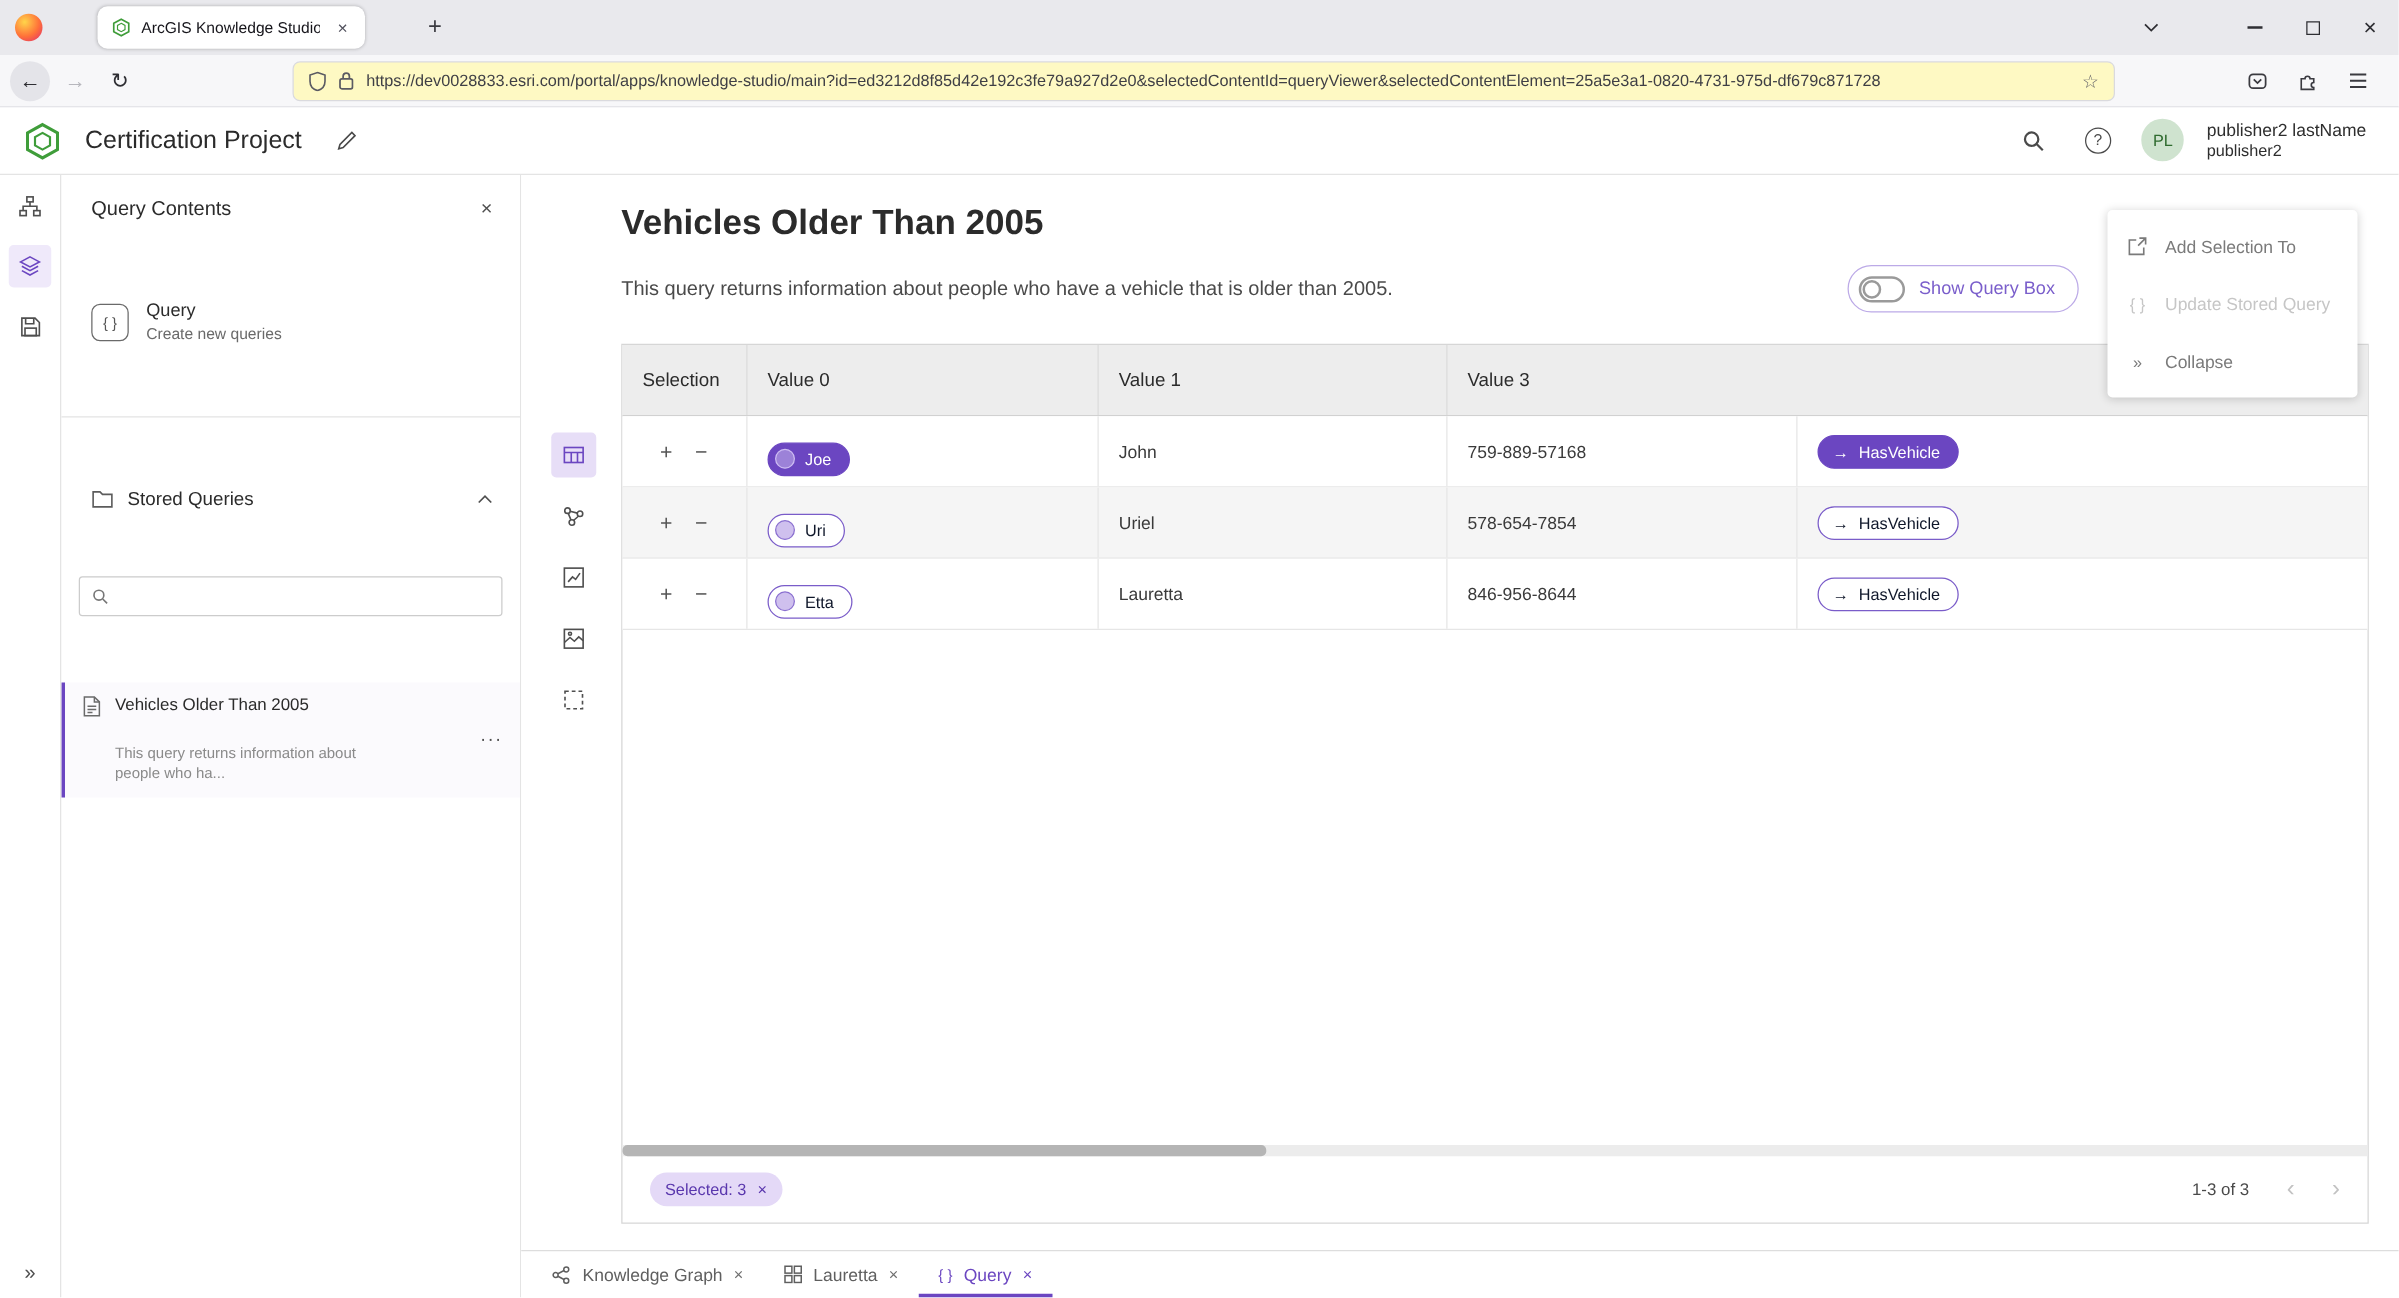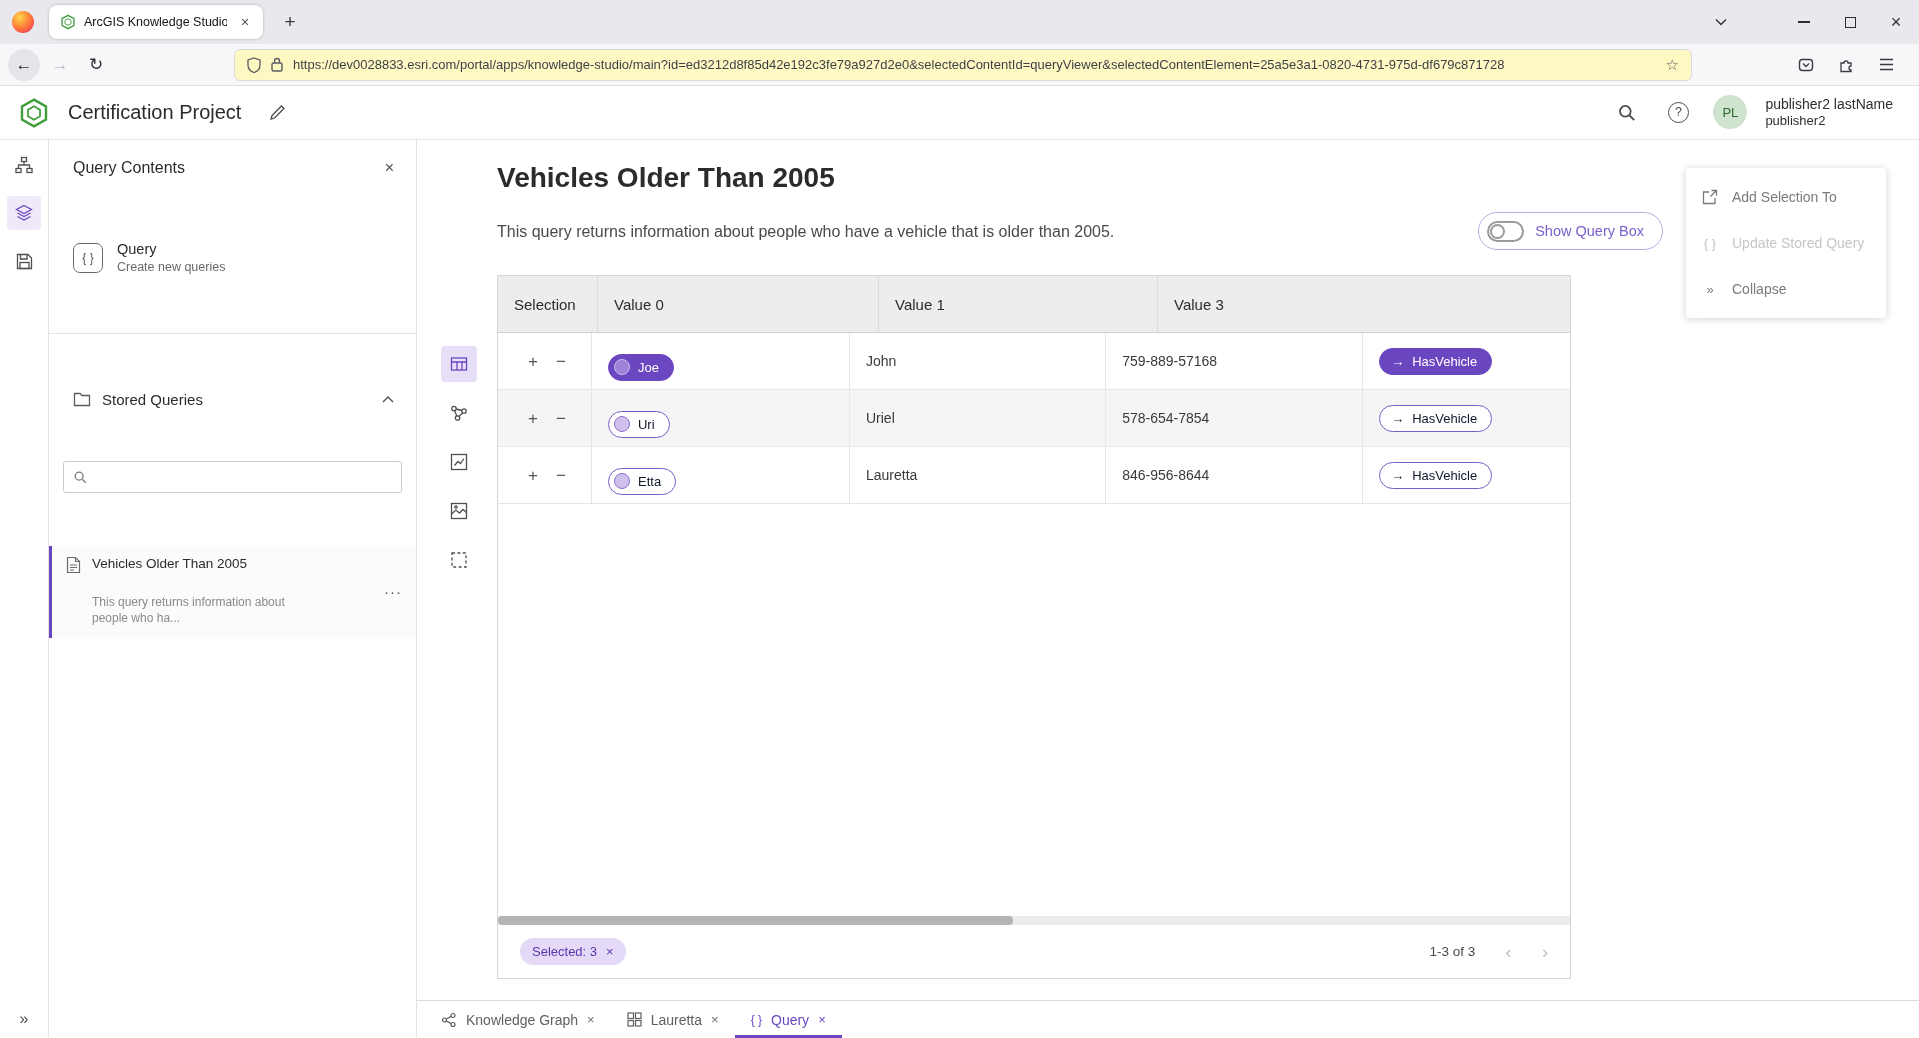--- a/index.html
+++ b/index.html
@@ -5,21 +5,21 @@
   * { margin:0; padding:0; box-sizing:border-box; }
   html,body { width:1919px; height:1038px; }
   body {
     font-family:"Liberation Sans","DejaVu Sans",sans-serif;
     background:#fff; color:#323232; overflow:hidden;
     --accent:#6b46c1;
   }
   svg { display:block; }
 
   
-  .titlebar { height:44px; background:#e9e9ed; display:flex; align-items:center; position:relative; }
+  .titlebar { height:44px; background:#e9e9ed; display:flex; align-items:center; position:relative;gap:29px; }
   .ff-logo { width:22px; height:22px; border-radius:50%; margin:0 15px 0 12px;
     background:radial-gradient(circle at 35% 30%, #ffd54a, #ff7139 55%, #e1306c 95%); }
   .tab { width:214px; height:34px; background:#fff; border-radius:8px; display:flex; align-items:center;
     gap:8px; padding:0 8px 0 11px; box-shadow:0 0 3px rgba(0,0,0,.25); }
   .tab-title { font-size:12.5px; color:#15141a; flex:1; white-space:nowrap; overflow:hidden; }
   .tab-close { width:20px; height:20px; display:flex; align-items:center; justify-content:center;
     font-size:14px; color:#52525e; border-radius:4px; }
   .newtab-btn { width:30px; height:30px; margin-left:12px; display:flex; align-items:center; justify-content:center;
     font-size:19px; color:#3a3a40; border-radius:4px; }
   .win-controls { position:absolute; right:0; top:0; height:44px; display:flex; align-items:center; }
@@ -97,21 +97,21 @@
   .sqb-toggle { position:absolute; right:256px; top:72px; height:38px; border:1px solid #bcaae7; border-radius:19px;
     display:flex; align-items:center; gap:11px; padding:0 18px 0 8px; color:#7a5ecb; font-size:14.5px; background:#fff; }
   .toggle-track { width:37px; height:21px; border:2px solid #9a9a9a; border-radius:11px; position:relative; background:#fff; }
   .toggle-knob { position:absolute; left:1px; top:1px; width:15px; height:15px; border-radius:50%; background:#fff; border:2px solid #9a9a9a; }
 
   .view-toolbar { position:absolute; left:24px; top:206px; display:flex; flex-direction:column; gap:13px; }
   .vt-btn { width:36px; height:36px; border-radius:4px; display:flex; align-items:center; justify-content:center; color:#4f4f4f; }
   .vt-btn.active { background:#e7def7; color:var(--accent); }
 
   
-  .table-panel { position:absolute; left:80px; top:135px; width:1074px; height:704px;
+  .table-panel { position:absolute; left:80px; top:135px; width:1398px; height:704px;
     border:1px solid #d6d6d6; display:flex; flex-direction:column; background:#fff; }
   .t-header { display:flex; height:57px; background:#ededed; border-bottom:1px solid #d1d1d1; flex:0 0 auto; }
   .t-hcell { display:flex; align-items:center; padding-left:16px; font-size:15px; color:#2b2b2b; border-right:1px solid #dcdcdc; }
   .t-hcell:last-child { border-right:none; }
   .t-row { display:flex; height:57px; border-bottom:1px solid #e6e6e6; flex:0 0 auto; background:#fff; }
   .t-row.alt { background:#f5f5f5; }
   .t-cell { display:flex; align-items:center; padding-left:16px; font-size:14px; color:#3a3a3a; border-right:1px solid #e6e6e6; }
   .t-cell:last-child { border-right:none; }
   .c0 { width:100px; } .c1 { width:281px; } .c2 { width:279px; } .c3 { width:280px; } .c4 { width:225px; }
   .sel-cell { padding-left:30px; gap:18px; }

